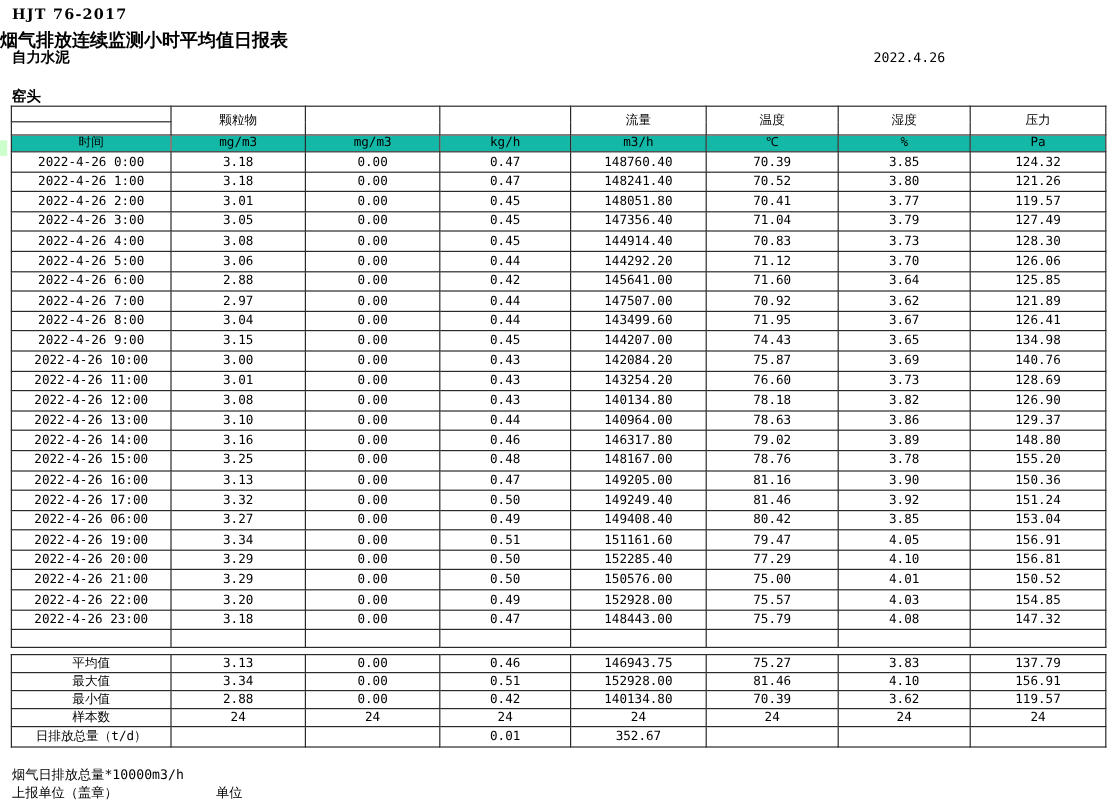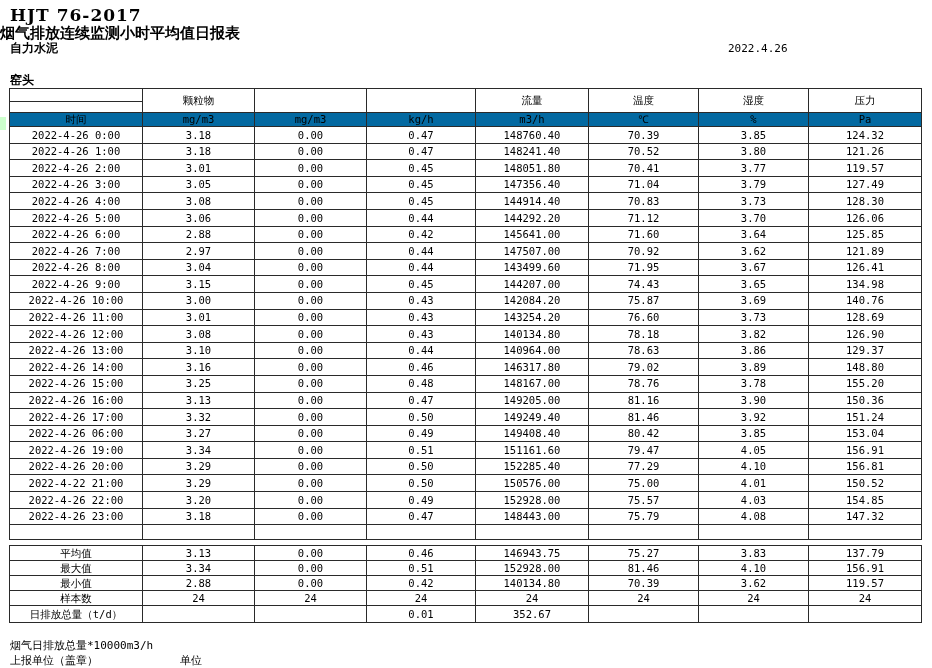--- a/index.html
+++ b/index.html
@@ -1,38 +1,38 @@
 <!DOCTYPE html>
 <html><head>
 <meta charset="utf-8">
 <style>
   * { margin:0; padding:0; box-sizing:border-box; }
   html,body { width:932px; height:668px; background:#ffffff; overflow:hidden; }
   body { position:relative; font-family:"DejaVu Sans Mono", monospace; color:#000; }
 
-  .std      { position:absolute; left:10px; top:5px;  font-size:17px; font-weight:bold; letter-spacing:1px; font-family:"DejaVu Serif", serif; }
+  .std      { position:absolute; left:10px; top:5px;  font-size:12px; font-weight:bold; letter-spacing:1px; font-family:"DejaVu Serif", serif; }
   .title    { position:absolute; left:0; top:24px; width:932px; font-size:15px; font-weight:bold; font-family:"DejaVu Sans", sans-serif; }
   .date     { position:absolute; left:728px; top:42px; font-size:11px; }
   .company  { position:absolute; left:10px; top:40px; font-size:12px; font-weight:bold; font-family:"DejaVu Sans", sans-serif; }
   .station  { position:absolute; left:10px; top:72px; font-size:12px; font-weight:bold; font-family:"DejaVu Sans", sans-serif; }
 
   .sliver   { position:absolute; left:0; top:117px; width:6px; height:13px; background:#ccffcc; }
 
   table { border-collapse:collapse; table-layout:fixed; position:absolute; left:9px; width:912px; }
   table.hours   { top:88px;padding-left:24px; }
   table.summary { top:545px; }
   td { border:1px solid #2a2a2a; text-align:center; vertical-align:middle;
        font-size:10.5px; line-height:1; white-space:nowrap; overflow:hidden; }
 
   .c0{width:133px} .c1{width:112px} .c2{width:112px} .c3{width:109px}
   .c4{width:113px} .c5{width:110px} .c6{width:110px} .c7{width:113px}
 
   tr.h1 td { height:13px; }
   tr.h2 td { height:11px; }
-  tr.green td { height:14px; background:#0369a1; }
+  tr.green td { height:14px; background:#14b8a6; }
   tbody.hour-rows td { height:16.6px; }
   tr.empty-row td { height:15px; }
   table.summary td { height:15px; }
   table.summary tr:last-child td { height:17px; }
 
   .footnote { position:absolute; left:10px; top:638px; font-size:11px; }
   .footline { position:absolute; left:10px; top:653px; font-size:11px; width:400px; }
   .footline .unit { position:absolute; left:170px; top:0; }
 </style>
 </head>
@@ -286,21 +286,21 @@
         <td>2022-4-26 20:00</td>
         <td>3.29</td>
         <td>0.00</td>
         <td>0.50</td>
         <td>152285.40</td>
         <td>77.29</td>
         <td>4.10</td>
         <td>156.81</td>
       </tr>
       <tr>
-        <td>2022-4-22 21:00</td>
+        <td>2022-4-26 21:00</td>
         <td>3.29</td>
         <td>0.00</td>
         <td>0.50</td>
         <td>150576.00</td>
         <td>75.00</td>
         <td>4.01</td>
         <td>150.52</td>
       </tr>
       <tr>
         <td>2022-4-26 22:00</td>

